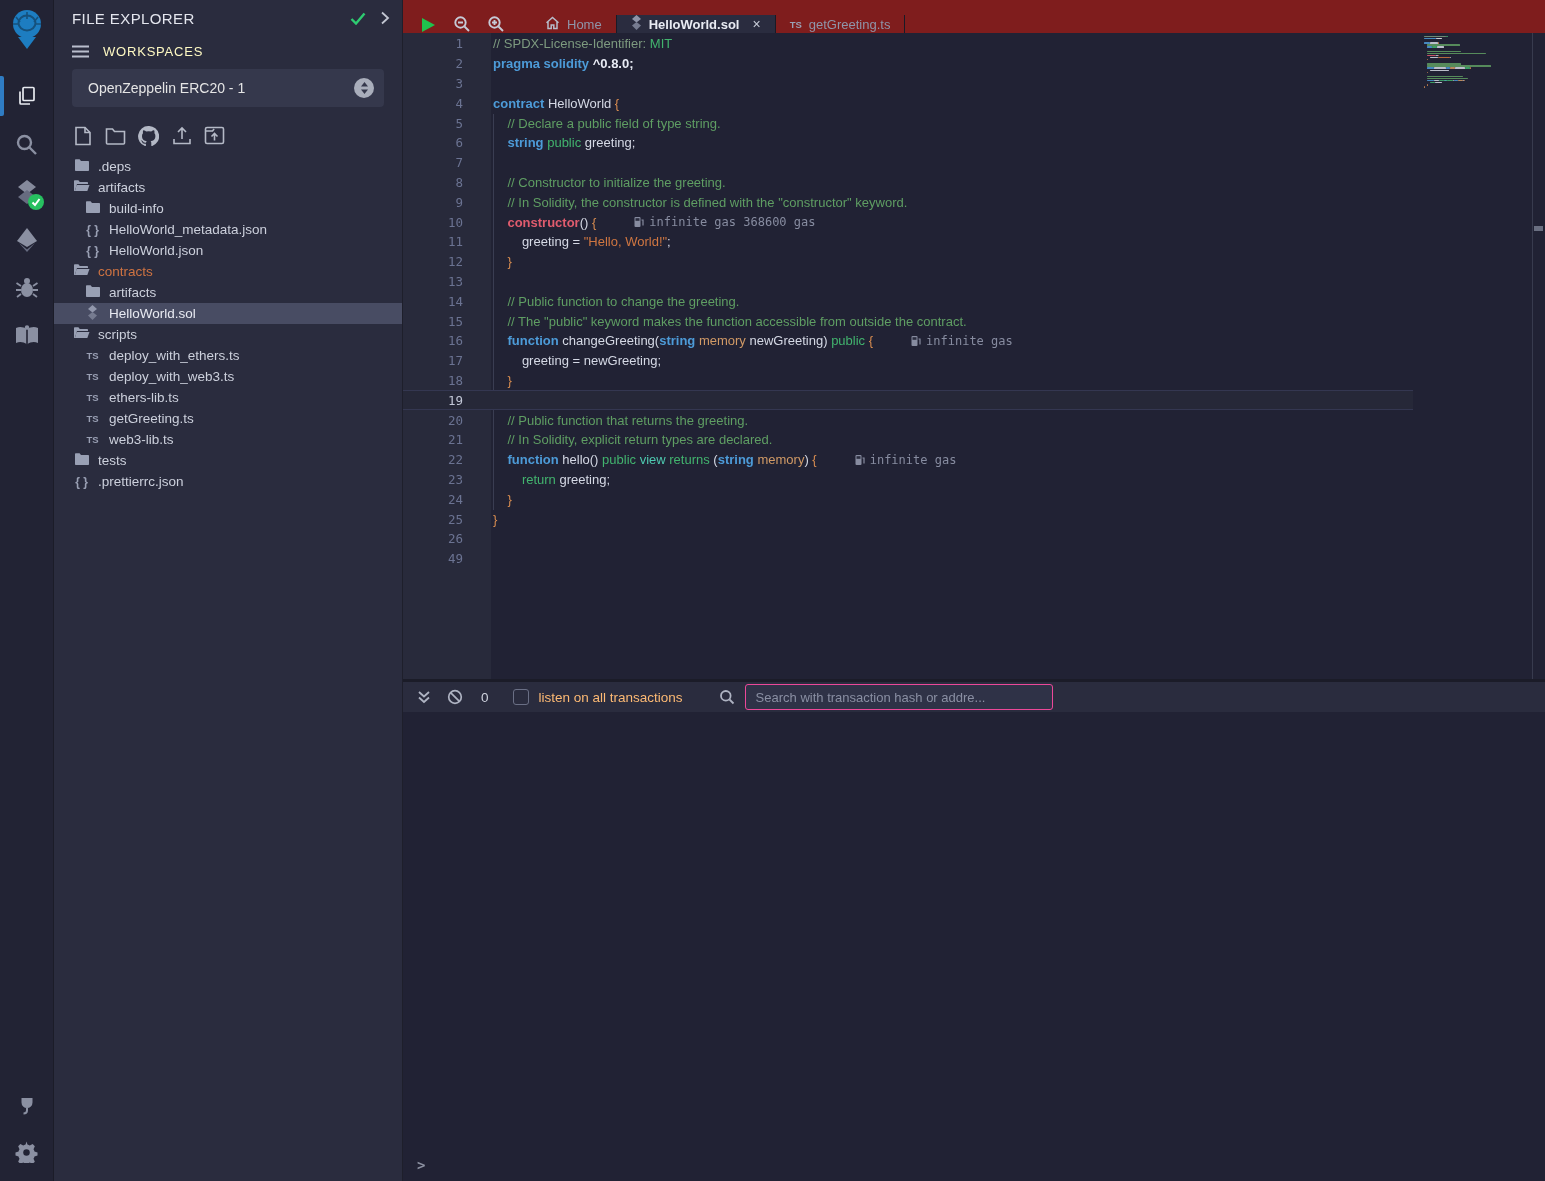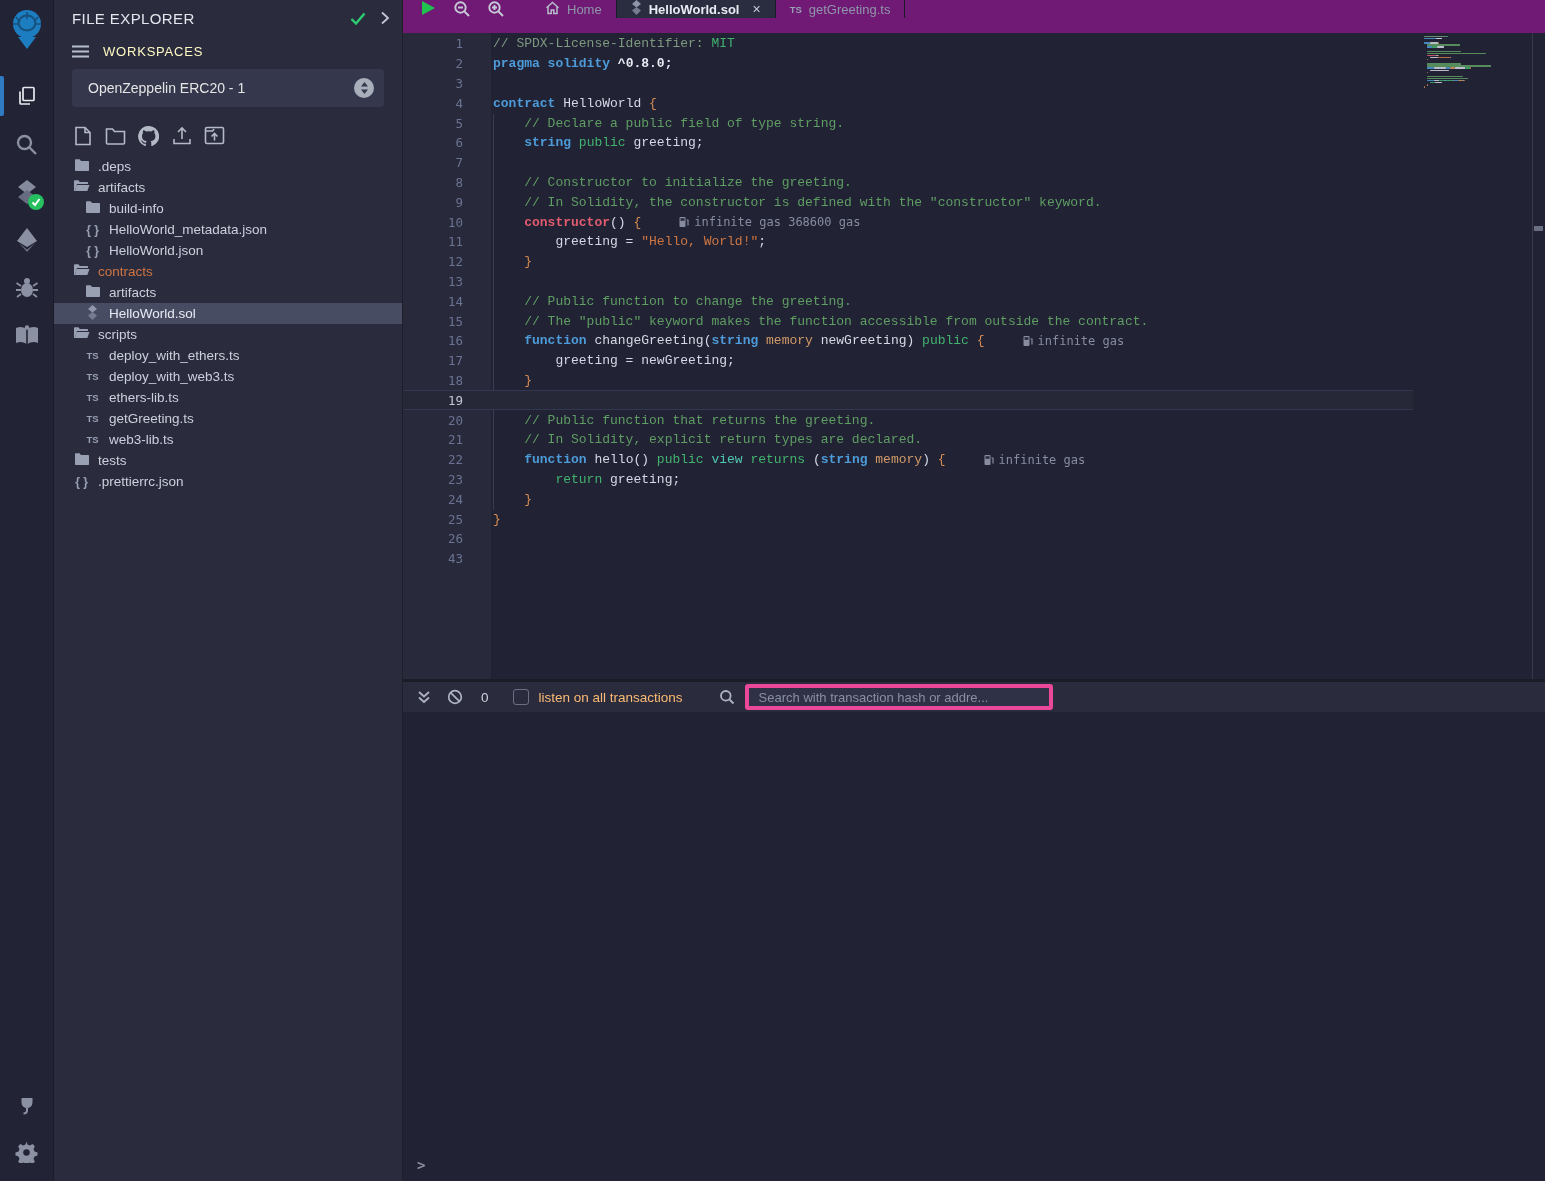--- a/index.html
+++ b/index.html
@@ -43,61 +43,61 @@
   .trow.sel { background:#484c63; color:#e8eaf2; }
   .trow .ticon { width:17px; display:flex; justify-content:center; margin-right:8px;
           color:#99a0b4; flex:none; }
   .trow.accent { color:#cf7342; }
   .glyph-txt { font-size:9.5px; font-weight:700; color:#9aa0b4; letter-spacing:0; }
   .glyph-br  { font-size:12px; font-weight:600; color:#9aa0b4; }
 
   
   .ecol { flex:1; display:flex; flex-direction:column; background:#212234; min-width:0; }
 
-  .tabstrip { height:33px; background:#701a75; display:flex; align-items:flex-start; flex:none; }
+  .tabstrip { height:33px; background:#7f1d1d; display:flex; align-items:flex-end; flex:none; }
   .edt-btn { width:34px; display:flex; align-items:center; justify-content:center;
              color:#c6cad6; cursor:pointer; }
   .edt-btn.first { margin-left:8px; }
   .tabs { display:flex; margin-left:18px; }
   .tab { display:flex; align-items:center; gap:7px; padding:0 14px; font-size:13px;
          color:#8f95a9; border-right:1px solid #191a26; cursor:pointer; }
   .tab.active { background:#2a2c3f; color:#e9ebf3; font-weight:700; }
   .tab .close { margin-left:6px; font-size:14px; color:#c8ccd8; font-weight:400; }
   .tab .ticon { display:flex; color:#9aa0b4; }
 
   .editor { position:relative; height:646px; flex:none; overflow:hidden; }
   .gutterbg { position:absolute; left:0; top:0; bottom:0; width:88px; background:#282a3b; }
   .indent-guide { position:absolute; left:90px; width:1px; background:#3a3d52; }
   .codewrap { position:absolute; left:0; top:1px; right:0; }
   .crow { display:flex; height:19.8px; align-items:center; width:1010px; }
   .crow.current { background:#262838; border-top:1px solid #343751; border-bottom:1px solid #343751; }
   .lnum { width:60px; text-align:right; font-family:"DejaVu Sans Mono", monospace;
           font-size:12.5px; color:#6b7392; flex:none; }
   .crow.current .lnum { color:#c3c8d8; }
-  .ctext { margin-left:30px; font-family:Liberation Mono, monospace; font-size:13px;
+  .ctext { margin-left:30px; font-family:Liberation Sans, sans-serif; font-size:13px;
            white-space:pre; font-weight:500; }
   .gaschip { display:inline-flex; align-items:center; gap:5px; margin-left:38px;
              font-family:"DejaVu Sans Mono", monospace; font-size:12px; color:#878ca0; }
 
   .minimap { position:absolute; right:45px; top:1px; width:78px; height:58px; padding:2px 0 0 2px; }
   .mrow { height:1.35px; margin-bottom:0.75px; display:flex; }
   .mseg { height:100%; border-radius:.5px; opacity:.85; }
   .vline { position:absolute; right:12px; top:0; bottom:0; width:1px; background:#383b4e; }
   .vhandle { position:absolute; right:2px; top:193px; width:9px; height:5px; background:#6a6f81; }
 
   .term-divider { height:3px; background:#1b1c28; flex:none; }
   .termbar { height:30px; background:#2a2c3e; display:flex; align-items:center; flex:none;
              padding-left:12px; color:#aeb3c2; }
   .termbar .tico { width:18px; display:flex; justify-content:center; margin-right:13px; cursor:pointer; }
   .term-count { font-size:13.5px; color:#cfd3de; margin:0 24px 0 4px; }
   .chk { width:16px; height:16px; border:1px solid #6a6f85; border-radius:3px;
          background:transparent; margin-right:10px; cursor:pointer; flex:none; }
   .chk-label { font-size:13.5px; color:#fdba74; margin-right:36px; }
   .srch-ico { margin-right:10px; display:flex; }
-  .term-input { width:308px; height:26px; background:#2f3247; border:4px solid #ec4899;
+  .term-input { width:308px; height:26px; background:#2f3247; border:1px solid #ec4899;
          border-radius:3px; color:#84cc16; font-size:13px; padding:0 10px;
          font-family:"Liberation Sans", sans-serif; }
   .term-input::placeholder { color:#8a8fa3; }
   .termbody { flex:1; background:#212234; position:relative; }
   .prompt { position:absolute; left:14px; bottom:8px; font-family:"DejaVu Sans Mono", monospace;
             font-size:14px; font-weight:700; color:#8b90a0; }
 </style>
 </head>
 <body>
 
@@ -529,21 +529,21 @@
           </div>
           <div class="crow">
             <span class="lnum">25</span>
             <span class="ctext"><span style="color: rgb(215, 140, 80);">}</span></span>
           </div>
           <div class="crow">
             <span class="lnum">26</span>
             <span class="ctext"></span>
           </div>
           <div class="crow">
-            <span class="lnum">43</span>
+            <span class="lnum">49</span>
             <span class="ctext"></span>
           </div>
         </div>
       <div class="minimap">
           <div class="mrow">
             <span class="mseg" style="width: 21.6px; background: rgb(125, 154, 127);"></span>
             <span class="mseg" style="width: 2.4px; background: rgb(66, 179, 110);"></span>
           </div>
           <div class="mrow">
             <span class="mseg" style="width: 12px; background: rgb(77, 155, 216);"></span>

